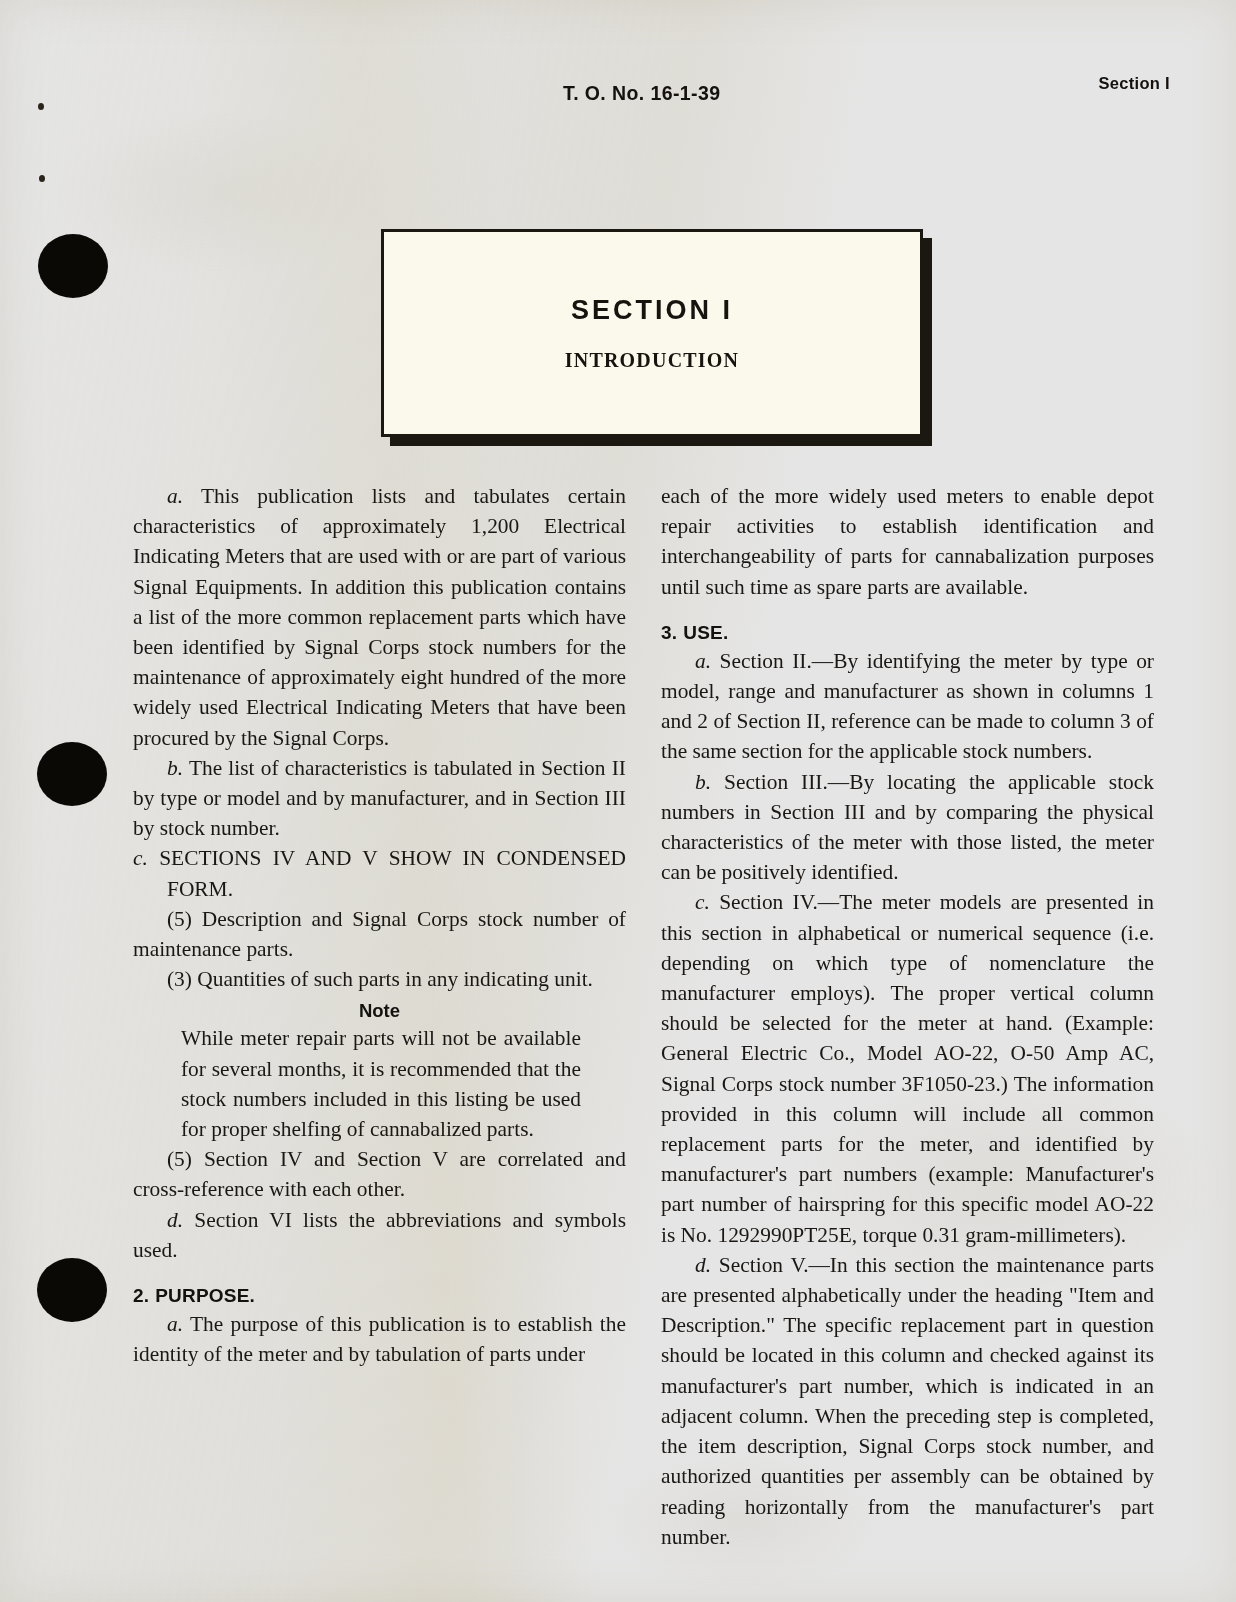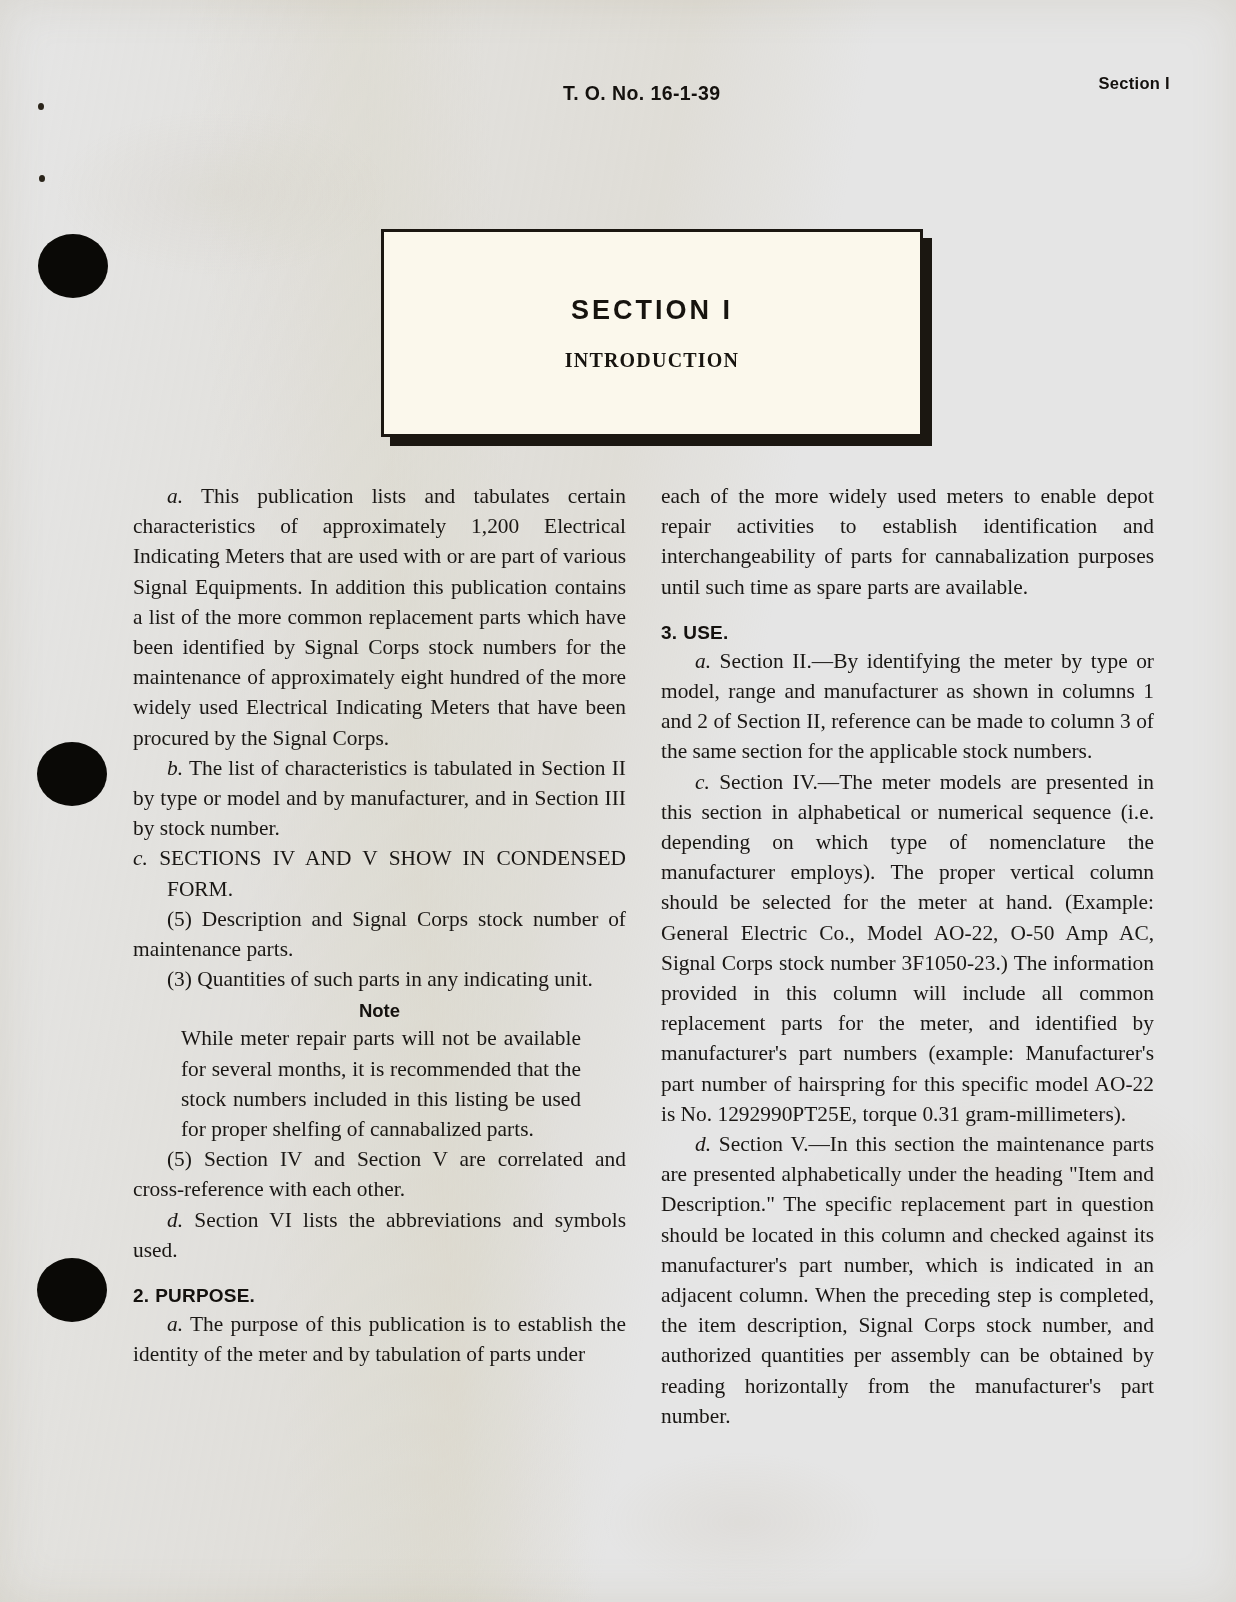--- a/index.html
+++ b/index.html
@@ -265,20 +265,21 @@
     </div>
 
     <div class="col col-right">
 
       <p class="body-text">each of the more widely used meters to enable depot repair activities to establish identification and interchangeability of parts for cannabalization purposes until such time as spare parts are available.</p>
 
       <p class="num-head spaced"><span>3.</span><span class="gap"></span><span>USE.</span></p>
 
       <p class="body-text indent"><span class="itl">a.</span> <span>Section II.—By identifying the meter by type or model, range and manufacturer as shown in columns 1 and 2 of Section II, reference can be made to column 3 of the same section for the applicable stock numbers.</span></p>
 
+      <p class="body-text indent"><span class="itl">b.</span> <span>Section III.—By locating the applicable stock numbers in Section III and by comparing the physical characteristics of the meter with those listed, the meter can be positively identified.</span></p>
 
       <p class="body-text indent"><span class="itl">c.</span> <span>Section IV.—The meter models are presented in this section in alphabetical or numerical sequence (i.e. depending on which type of nomenclature the manufacturer employs). The proper vertical column should be selected for the meter at hand. (Example: General Electric Co., Model AO-22, O-50 Amp AC, Signal Corps stock number 3F1050-23.) The information provided in this column will include all common replacement parts for the meter, and identified by manufacturer's part numbers (example: Manufacturer's part number of hairspring for this specific model AO-22 is No. 1292990PT25E, torque 0.31 gram-millimeters).</span></p>
 
       <p class="body-text indent"><span class="itl">d.</span> <span>Section V.—In this section the maintenance parts are presented alphabetically under the heading "Item and Description." The specific replacement part in question should be located in this column and checked against its manufacturer's part number, which is indicated in an adjacent column. When the preceding step is completed, the item description, Signal Corps stock number, and authorized quantities per assembly can be obtained by reading horizontally from the manufacturer's part number.</span></p>
 
     </div>
   </div>
 
 
 </div>

